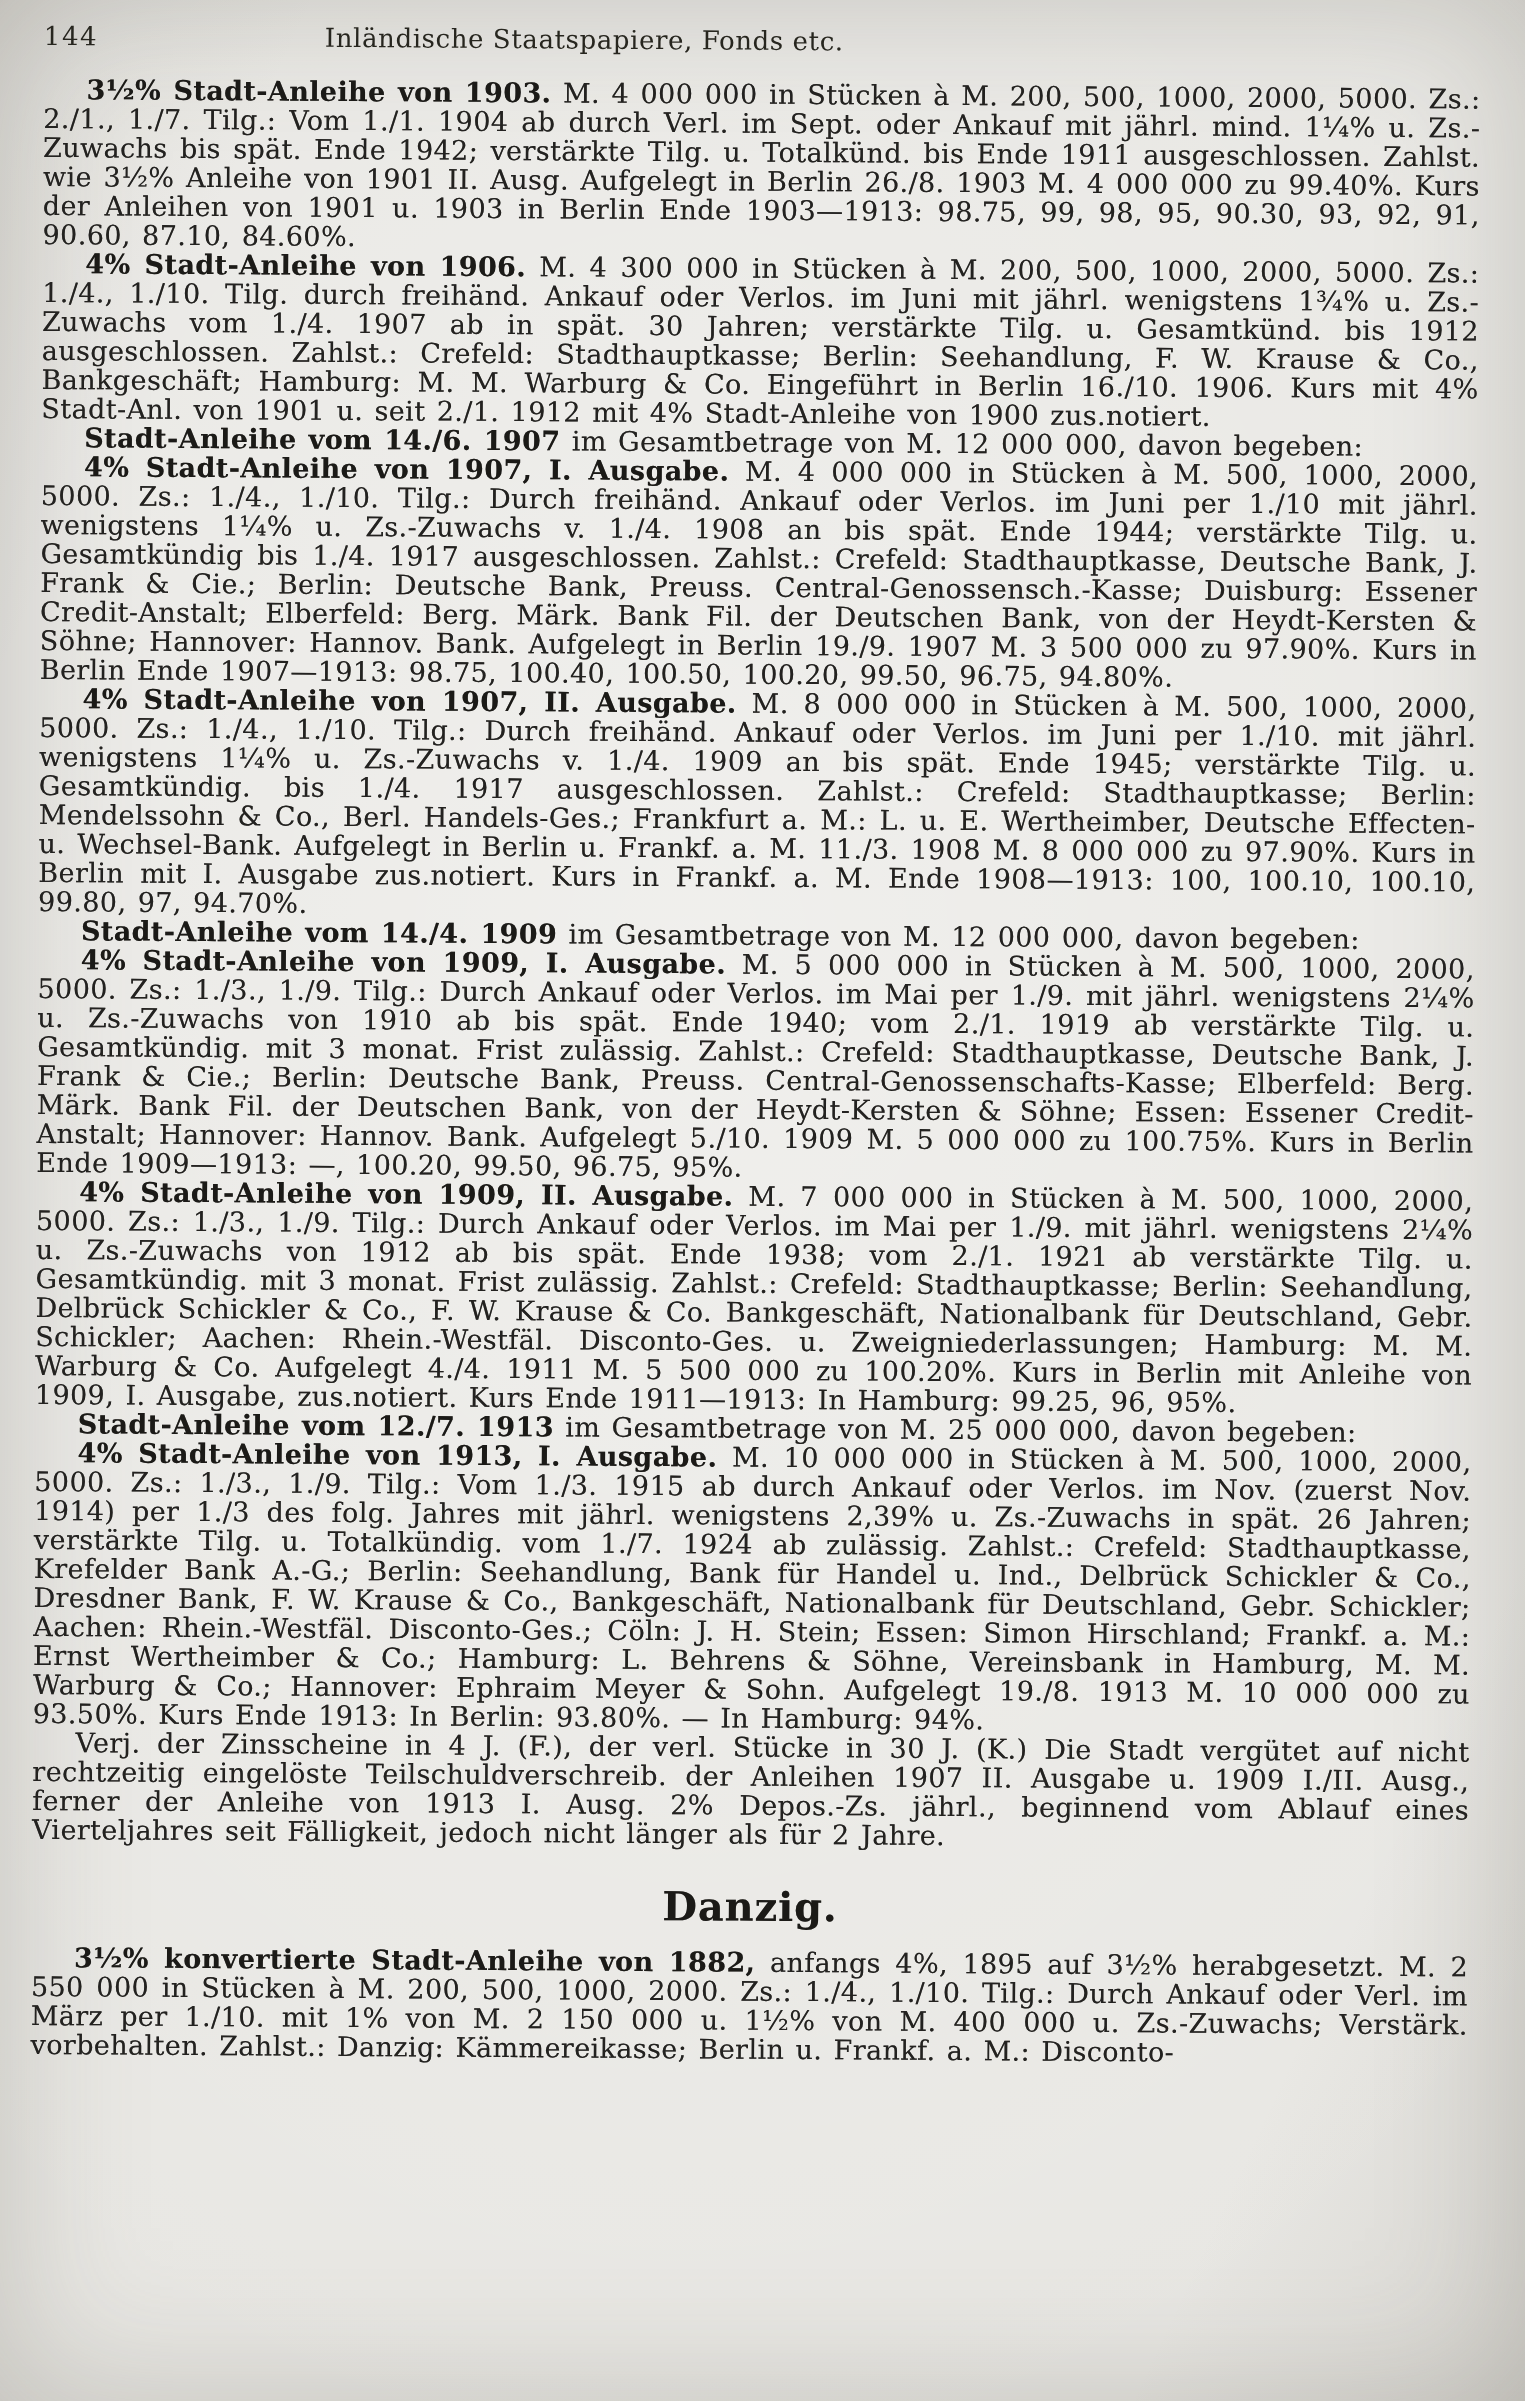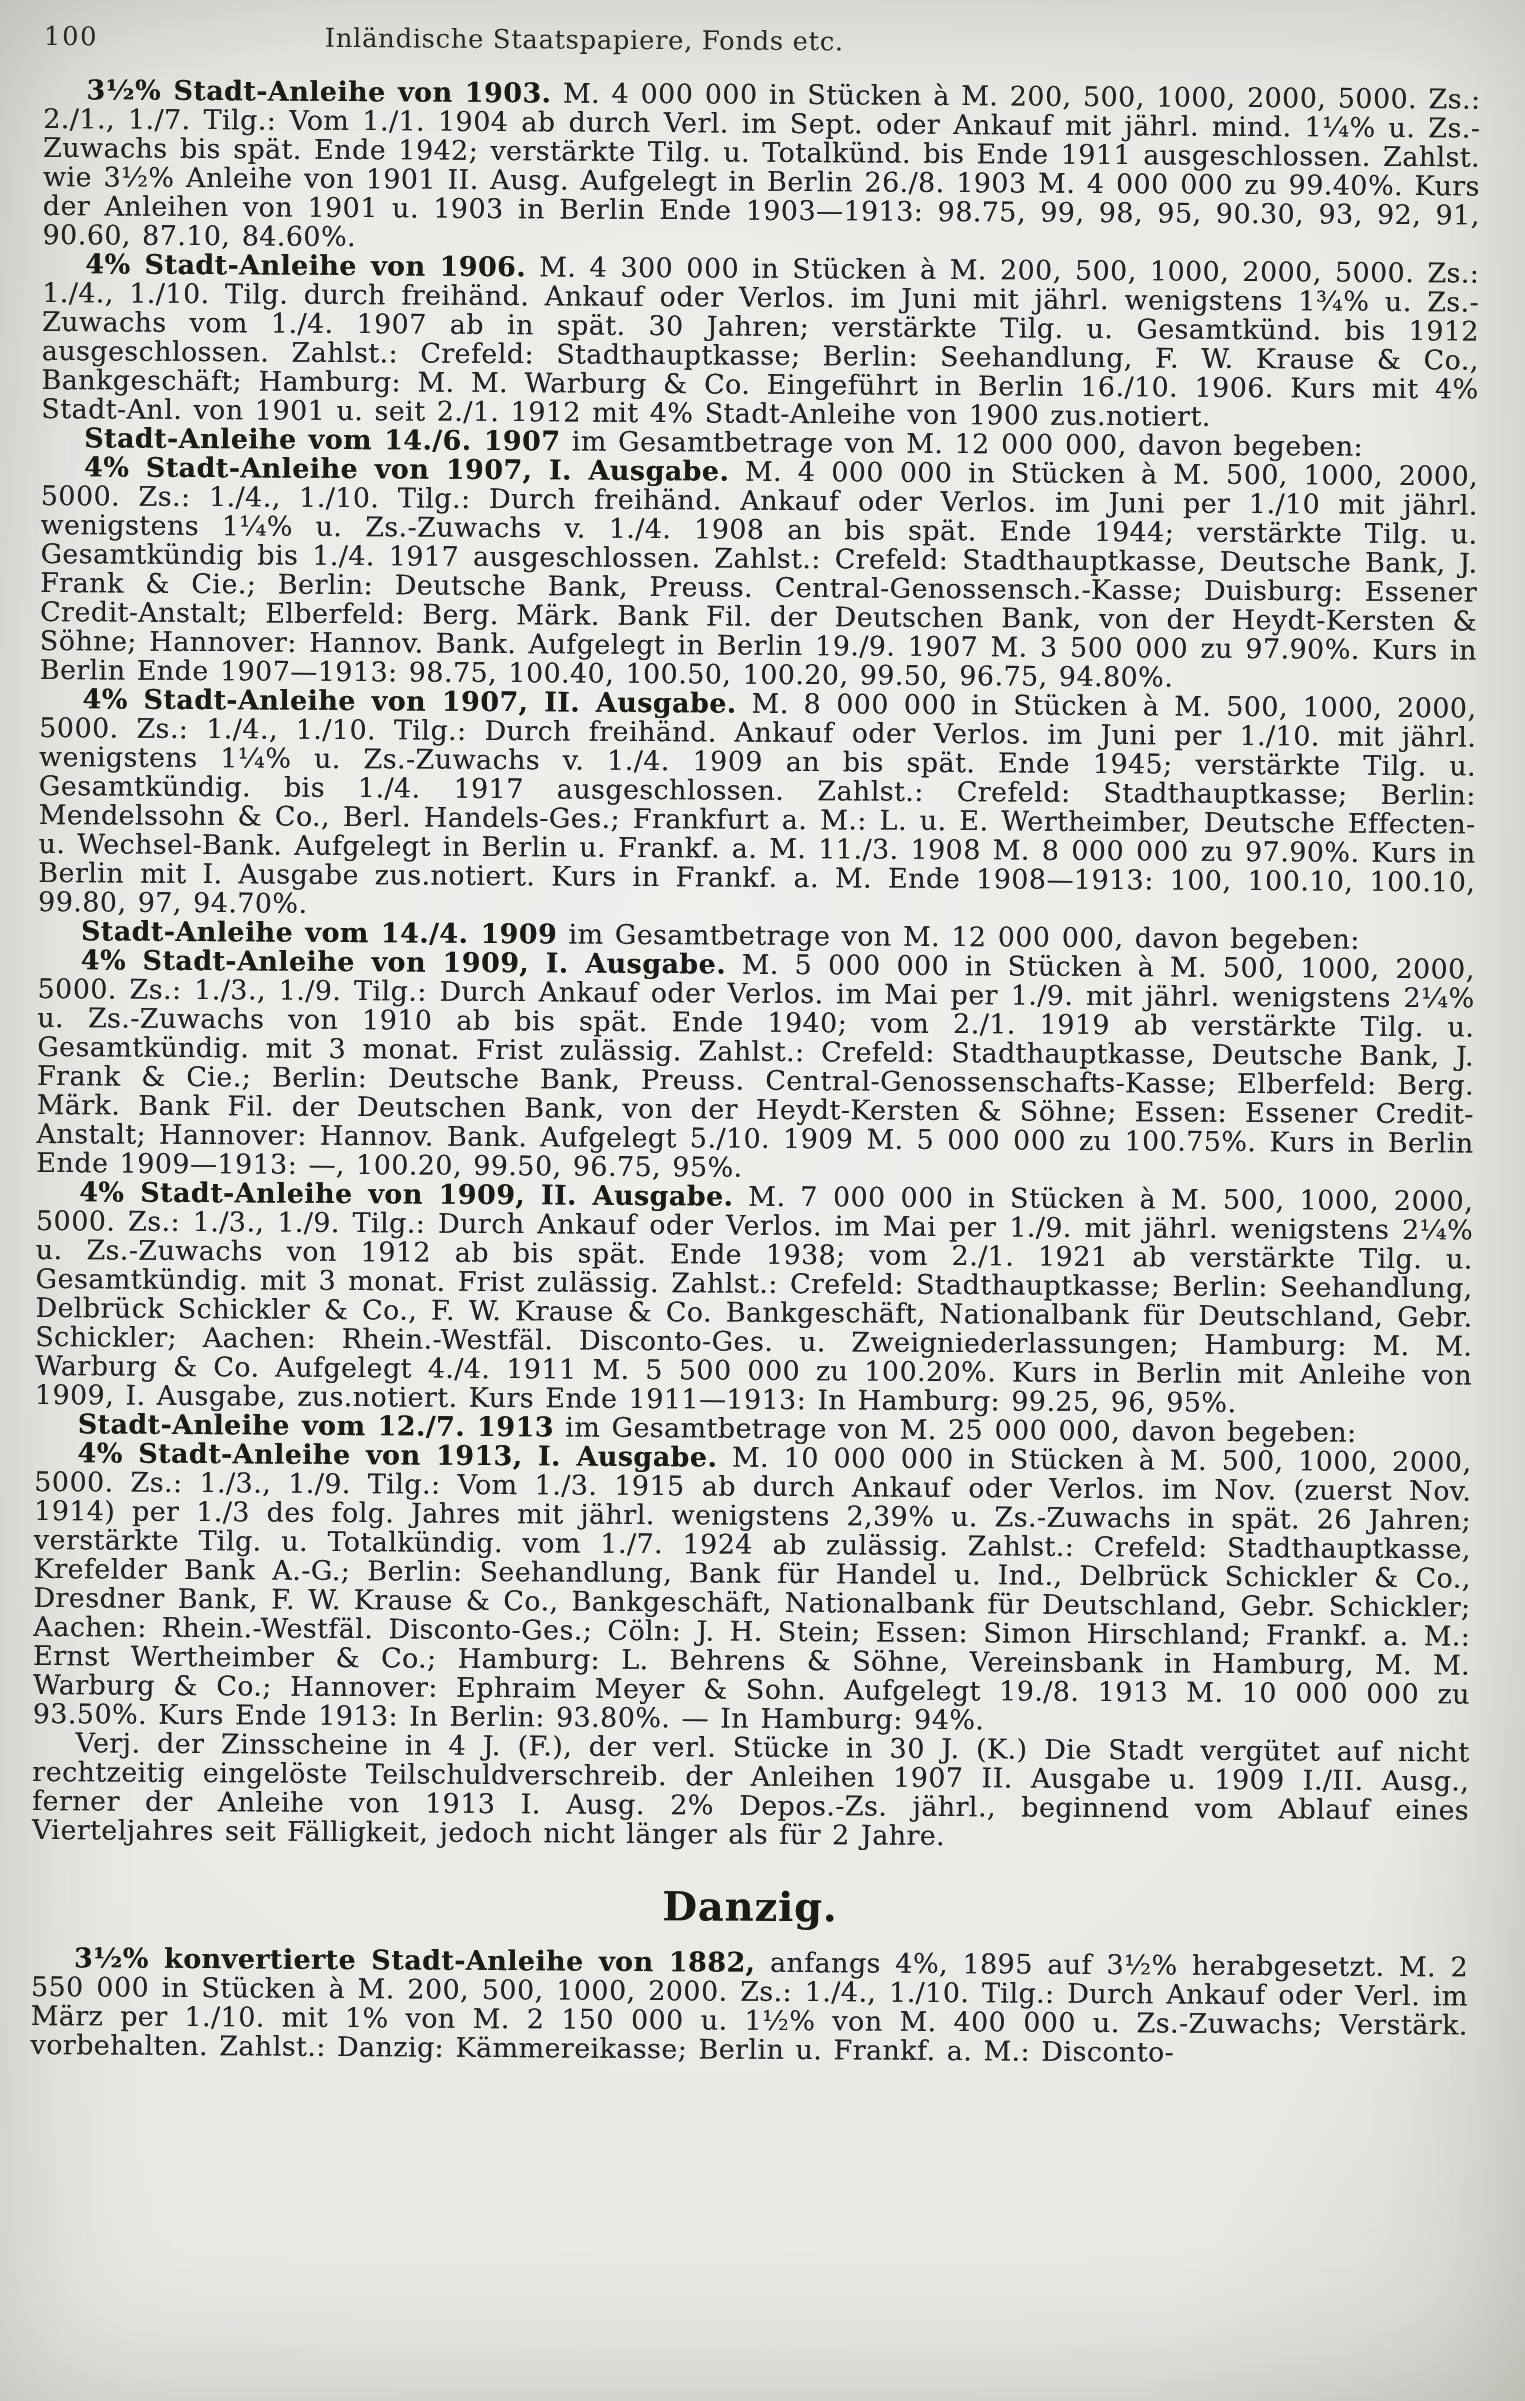--- a/index.html
+++ b/index.html
@@ -76,21 +76,21 @@
     text-shadow: 0 0 0.5px rgba(30, 28, 24, 0.5);
   }
 </style>
 </head>
 <body>
 
 <div class="page">
   <div class="content">
 
     <div class="running-head">
-      <span class="page-num">100</span>
+      <span class="page-num">144</span>
       <span class="running-title">Inländische Staatspapiere, Fonds etc.</span>
     </div>
 
     <div class="body-text">
 
       <p class="entry"><span class="entry-lead">3¹⁄₂% Stadt-Anleihe von 1903.</span><span class="entry-body"> M. 4 000 000 in Stücken à M. 200, 500, 1000, 2000, 5000. Zs.: 2./1., 1./7. Tilg.: Vom 1./1. 1904 ab durch Verl. im Sept. oder Ankauf mit jährl. mind. 1¹⁄₄% u. Zs.-Zuwachs bis spät. Ende 1942; verstärkte Tilg. u. Totalkünd. bis Ende 1911 ausgeschlossen. Zahlst. wie 3¹⁄₂% Anleihe von 1901 II. Ausg. Aufgelegt in Berlin 26./8. 1903 M. 4 000 000 zu 99.40%. Kurs der Anleihen von 1901 u. 1903 in Berlin Ende 1903—1913: 98.75, 99, 98, 95, 90.30, 93, 92, 91, 90.60, 87.10, 84.60%.</span></p>
 
       <p class="entry"><span class="entry-lead">4% Stadt-Anleihe von 1906.</span><span class="entry-body"> M. 4 300 000 in Stücken à M. 200, 500, 1000, 2000, 5000. Zs.: 1./4., 1./10. Tilg. durch freihänd. Ankauf oder Verlos. im Juni mit jährl. wenigstens 1³⁄₄% u. Zs.-Zuwachs vom 1./4. 1907 ab in spät. 30 Jahren; verstärkte Tilg. u. Gesamtkünd. bis 1912 ausgeschlossen. Zahlst.: Crefeld: Stadthauptkasse; Berlin: Seehandlung, F. W. Krause &amp; Co., Bankgeschäft; Hamburg: M. M. Warburg &amp; Co. Eingeführt in Berlin 16./10. 1906. Kurs mit 4% Stadt-Anl. von 1901 u. seit 2./1. 1912 mit 4% Stadt-Anleihe von 1900 zus.notiert.</span></p>
 
       <p class="entry"><span class="entry-lead">Stadt-Anleihe vom 14./6. 1907</span><span class="entry-body"> im Gesamtbetrage von M. 12 000 000, davon begeben:</span></p>

